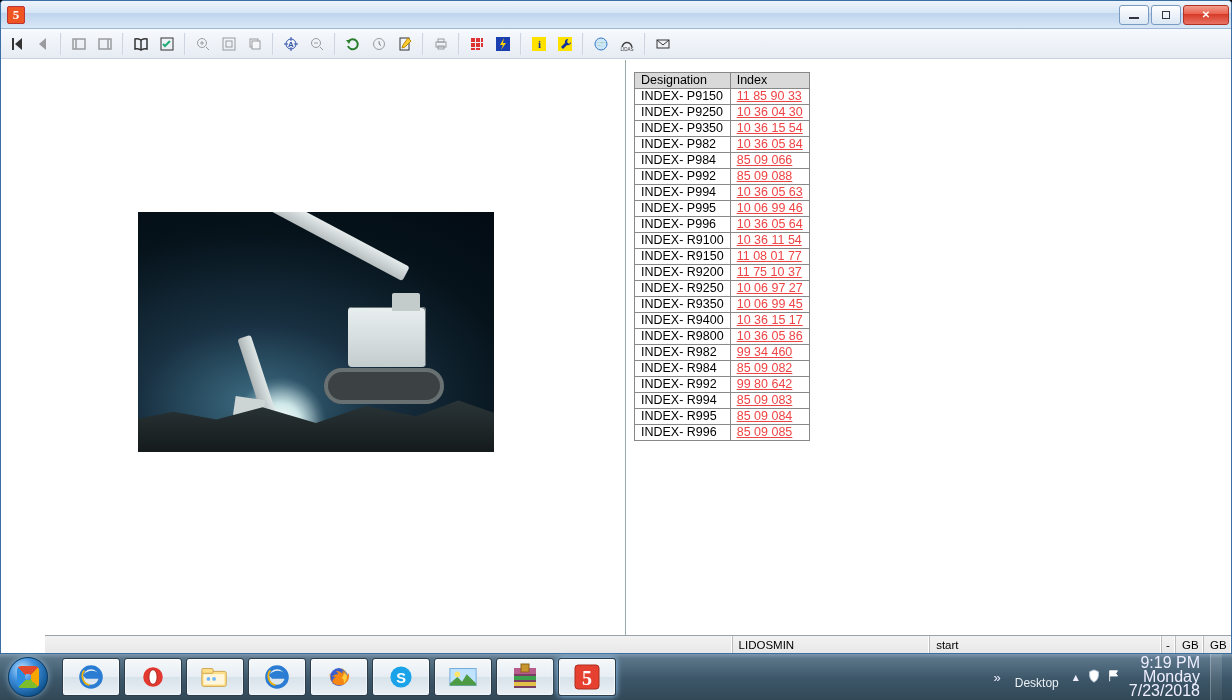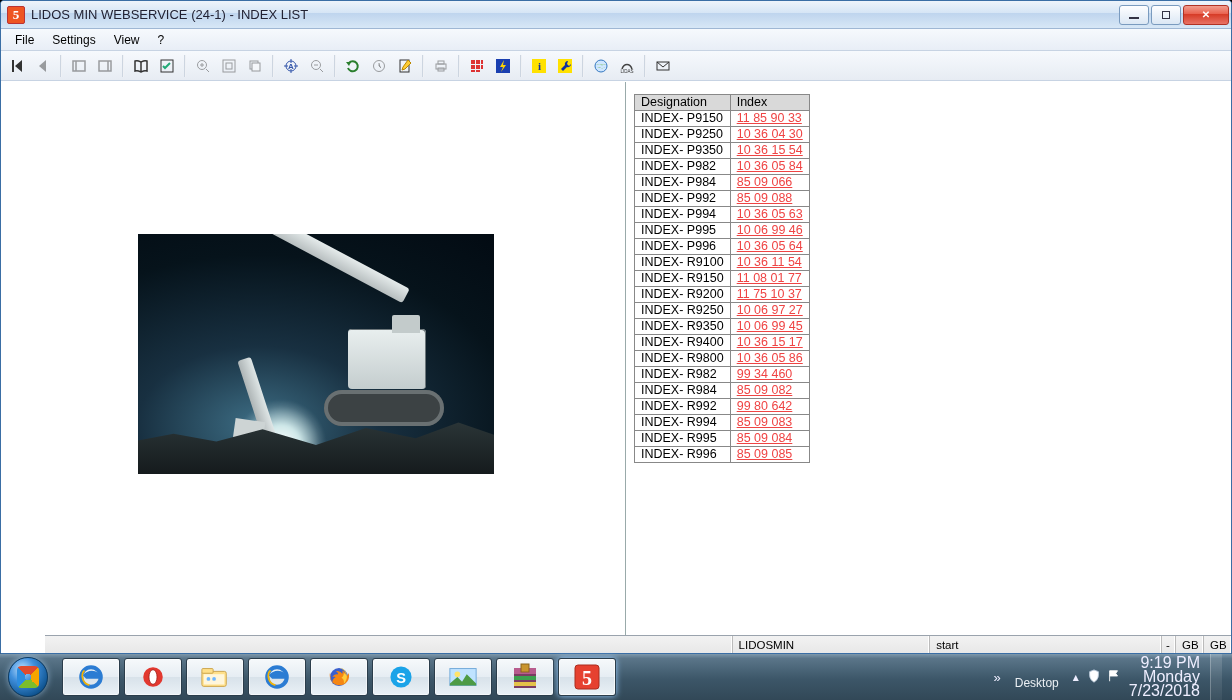--- a/index.html
+++ b/index.html
@@ -77,39 +77,32 @@
   .bucket{position:absolute; left:96px; top:186px; width:30px; height:22px; background:#cdd4d4; border-radius:0 0 10px 4px; transform:rotate(8deg);}
 </style>
 </head>
 <body>
 
 <div class="window">
 
   <div class="titlebar">
     <div class="title">
       <div class="title-icon">5</div>
-      <span>LIDOS MIN WEBSERVICE (24-1) - INDEX LIST</span>
     </div>
     <div class="winbtns">
       <div class="winbtn">
           <span class="min"></span>
         </div>
       <div class="winbtn">
           <span class="sq"></span>
         </div>
       <div class="winbtn close">✕</div>
     </div>
   </div>
 
-  <div class="menubar">
-    <span class="item">File</span>
-    <span class="item">Settings</span>
-    <span class="item">View</span>
-    <span class="item">?</span>
-  </div>
 
   <div class="toolbar">
     <div class="tbtn">
         <svg viewBox="0 0 16 16">
           <path fill="#333" d="M3 2h2v12H3zM13 2v12L6 8z"></path>
         </svg>
       </div>
     <div class="tbtn dis">
         <svg viewBox="0 0 16 16">
           <path fill="#333" d="M11 2v12L4 8z"></path>

